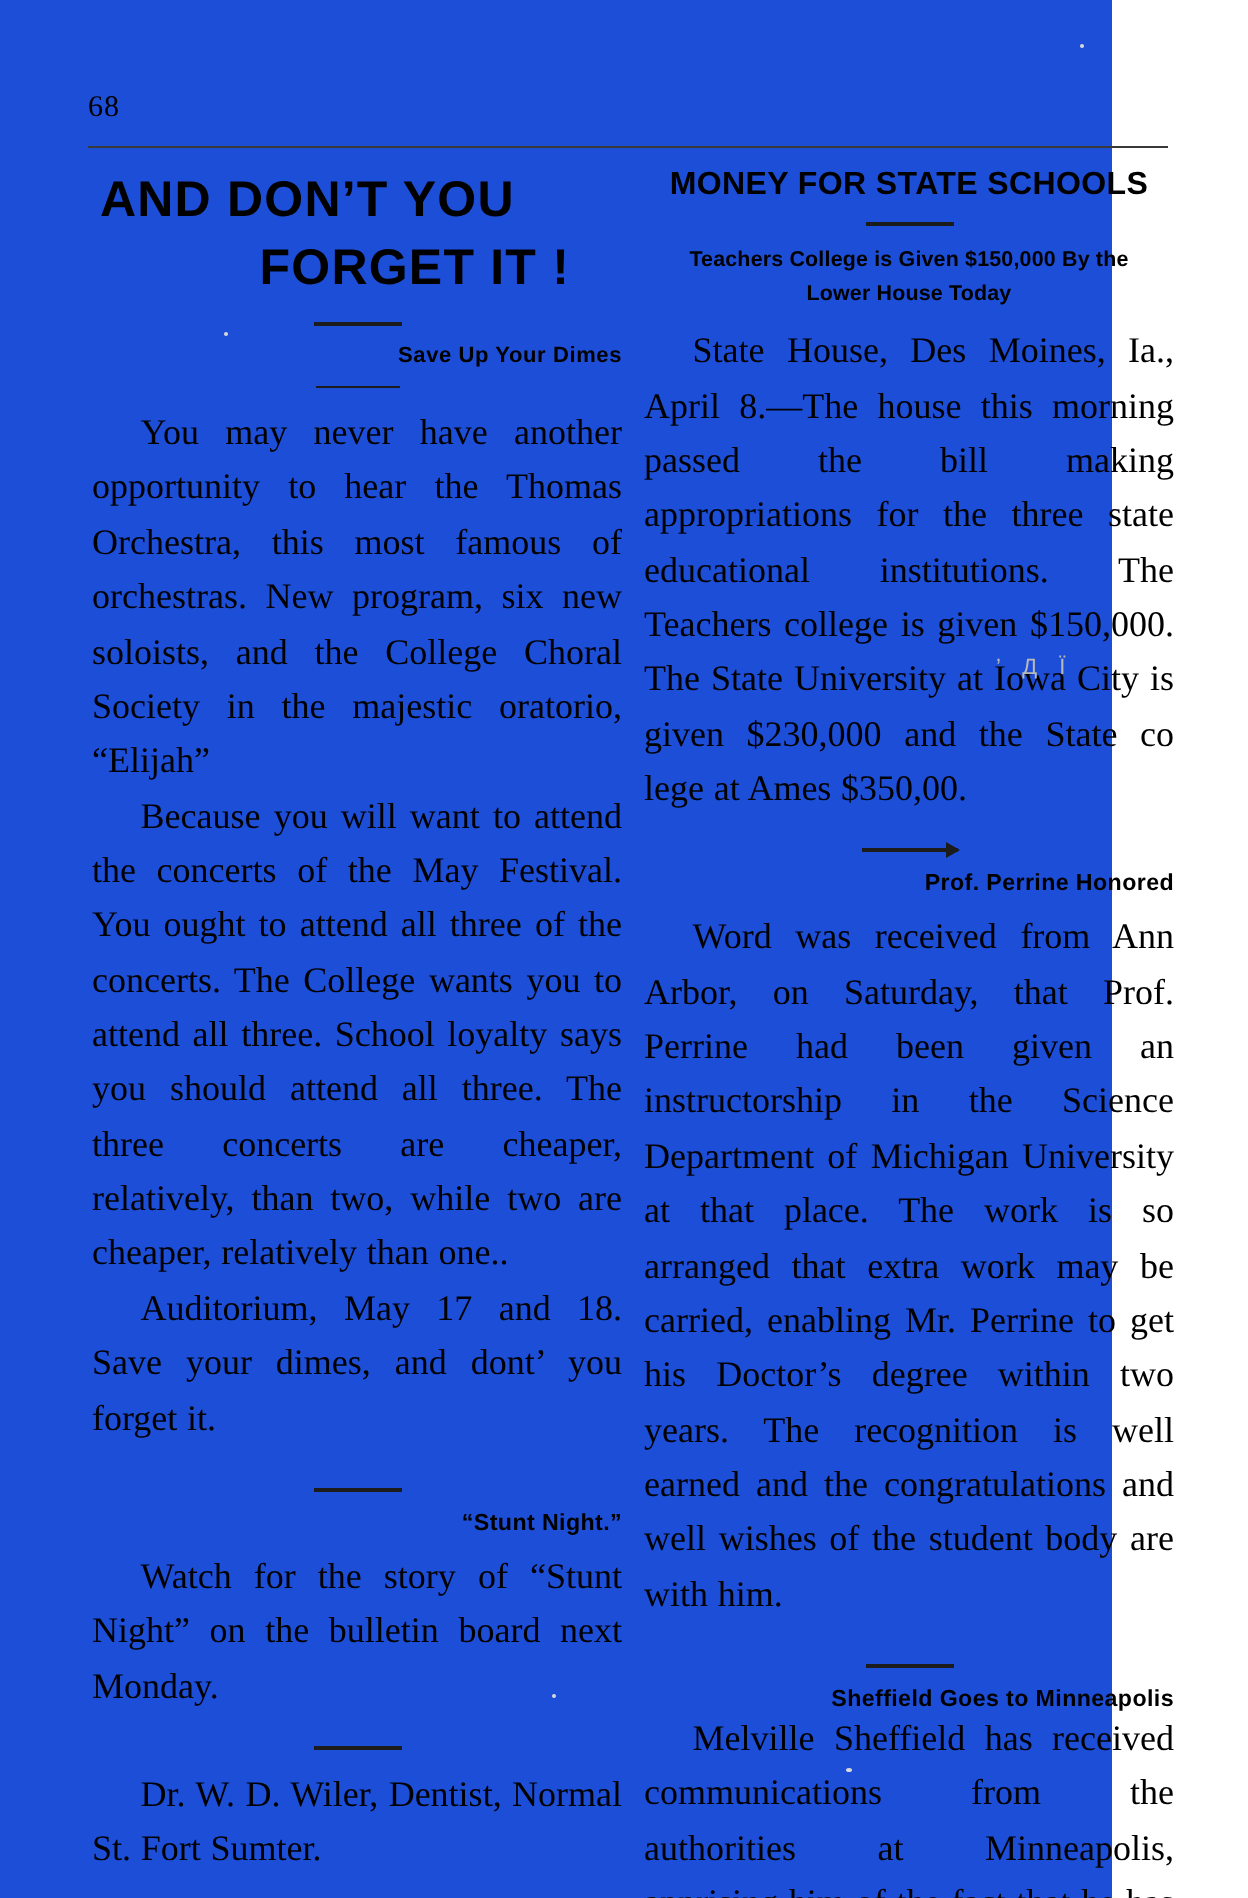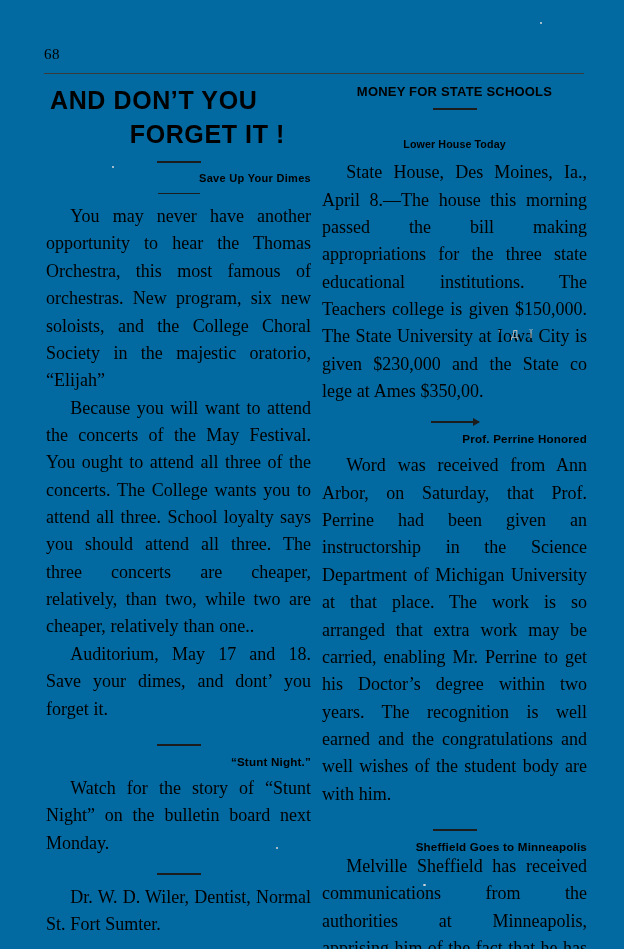--- a/index.html
+++ b/index.html
@@ -11,23 +11,23 @@
     width: 624px;
     height: 949px;
     font-family: "Liberation Serif", "DejaVu Serif", serif;
     color: #000000;
     position: relative;
     overflow: hidden;
   }
   .page {
     position: absolute;
     left: 0; top: 0;
-    width: 624px;
+    width: 556px;
     height: 949px;
-    background: #0369a1;
+    background: #1d4ed8;
   }
 
   
   .running-head {
     position: absolute;
     left: 44px;
     top: 46px;
     width: 540px;
     height: 22px;
   }
@@ -90,21 +90,21 @@
     font-weight: bold;
     font-size: 10.7px;
     text-align: center;
     letter-spacing: 0.1px;
     line-height: 1.55;
     margin: 0;
   }
   .sec-head {
     font-family: "Liberation Sans", "DejaVu Sans", sans-serif;
     font-weight: bold;
-    font-size: 13px;
+    font-size: 16px;
     text-align: center;
     letter-spacing: 0.2px;
     margin: 0;
   }
   .sec-head-sm {
     font-family: "Liberation Sans", "DejaVu Sans", sans-serif;
     font-weight: bold;
     font-size: 11.6px;
     text-align: right;
     letter-spacing: 0.2px;
@@ -203,21 +203,21 @@
 
     <p class="body">Dr. W. D. Wiler, Dentist, Normal St. Fort Sumter.</p>
   </div>
 
   <div class="col col-right">
 
     <h2 class="sec-head">MONEY FOR STATE SCHOOLS</h2>
     <div class="divider"></div>
 
     <div class="sub-head">
-      <br>
+      <span>Teachers College is Given $150,000 By  the</span><br>
       <span>Lower House Today</span>
     </div>
     <div class="gap-sm"></div>
 
     <p class="body">State House, Des Moines, Ia., April 8.—The house this morning passed the bill making appropriations for the three state educational institutions. The Teachers college is given $150,000. The State University at Iowa City is given $230,000 and the State co lege at Ames $350,00.</p>
 
     <div class="gap-sm"></div>
     <div class="divider arrow"></div>
 
     <h3 class="sec-head-sm">Prof. Perrine Honored</h3>

